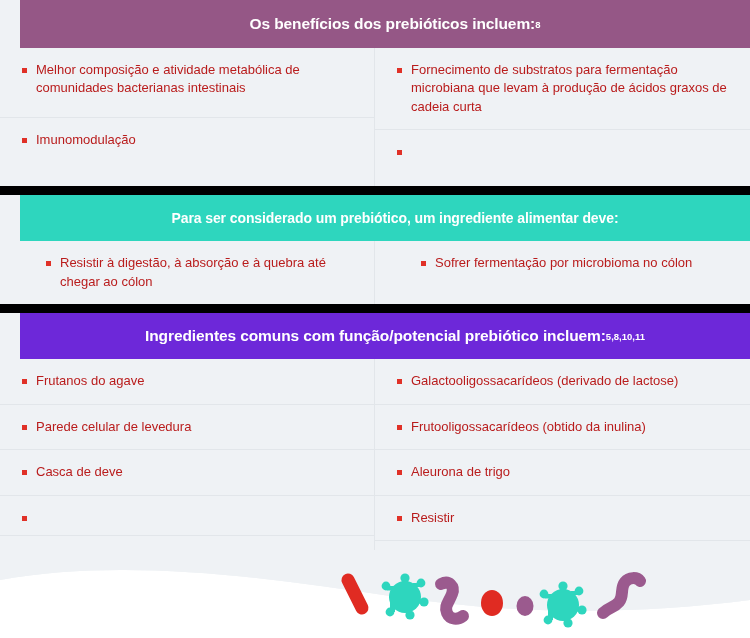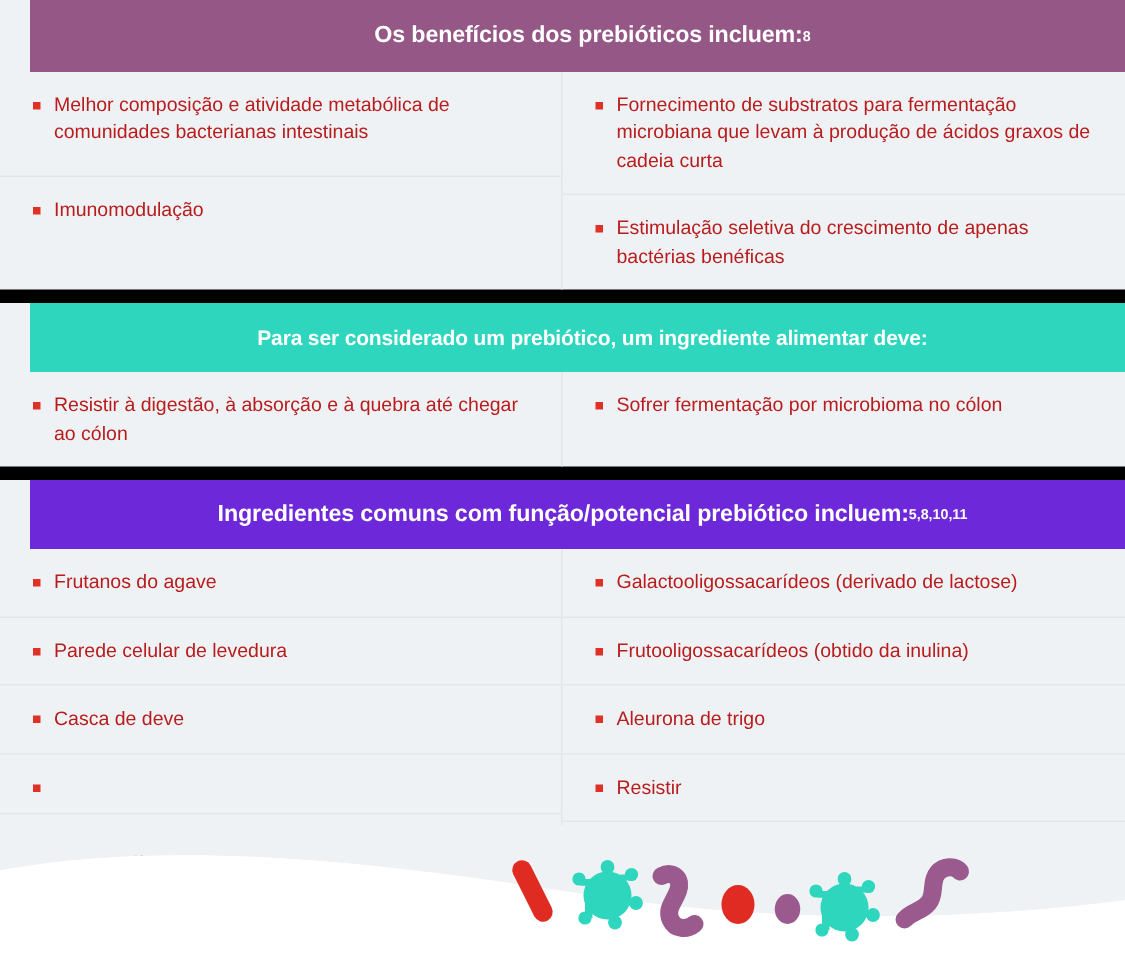--- a/index.html
+++ b/index.html
@@ -72,21 +72,21 @@
     background:#e03127;
     flex:0 0 5px;
     margin-top:7px;
     margin-right:9px;
   }
   .row-text{ flex:1; }
 
   
   .p1 .row-a{ min-height:70px; }
   .p1 .row-b{ min-height:56px; }
-  .p2 .row-a{ min-height:56px; }
+  .p2 .row-a{ min-height:56px;margin-left:24px; }
   .p3 .row-x{ min-height:40.6px; }
 
   
   .bottom{
     position:absolute;
     left:0;
     bottom:0;
     width:750px;
     height:88px;
   }
@@ -114,21 +114,20 @@
         <span class="row-text">Imunomodulação</span>
       </div>
     </div>
     <div class="col">
       <div class="row row-a">
         <span class="bullet"></span>
         <span class="row-text">Fornecimento de substratos para fermentação microbiana que levam à produção de ácidos graxos de cadeia curta</span>
       </div>
       <div class="row row-b">
         <span class="bullet"></span>
-        <span class="row-text">Estimulação seletiva do crescimento de apenas bactérias benéficas</span>
       </div>
     </div>
   </div>
 
   <div class="rule-black"></div>
 
   <div class="band band-teal">
     <span>Para ser considerado um prebiótico, um ingrediente alimentar deve:</span>
       <span class="sup"></span>
   </div>

